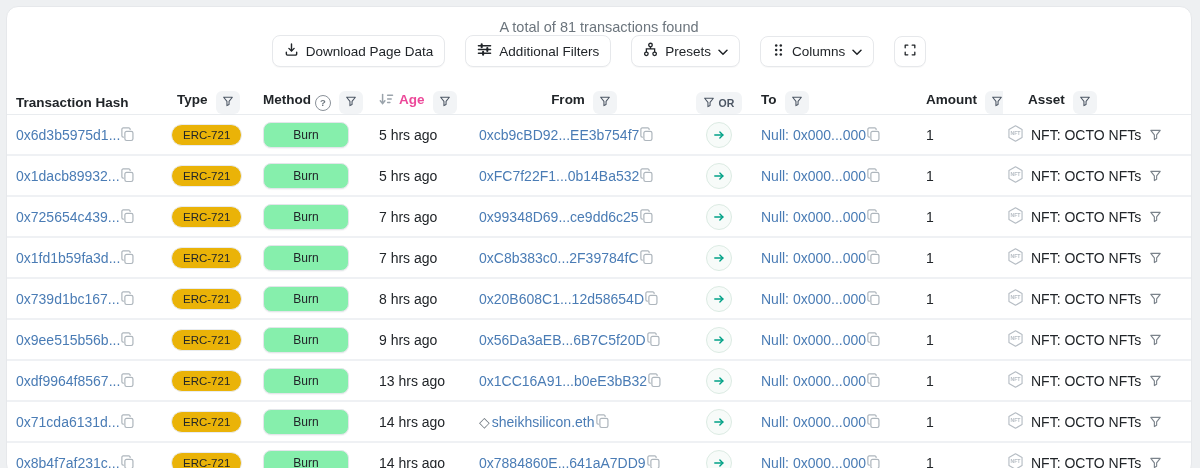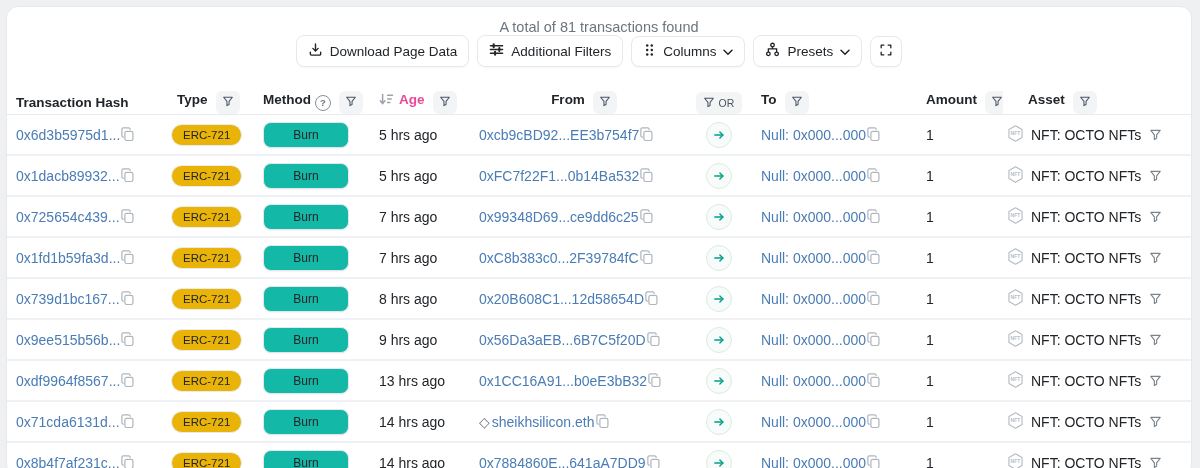--- a/index.html
+++ b/index.html
@@ -15,21 +15,21 @@
     background:#ffffff;border:1px solid #e6e8eb;border-radius:12px;
     box-sizing:border-box;overflow:hidden;
   }
   
   .toolbar{
     display:flex;align-items:center;justify-content:space-between;
     padding:12px 10px 8px 10px;
     flex-direction:column;
   }
   .summary{font-size:14.5px;color:#6c757d;}
-  .toolbar-right{display:flex;align-items:center;gap:8px;}
+  .toolbar-right{display:flex;align-items:center;gap:20px;}
   .tbtn{
     display:inline-flex;align-items:center;gap:7px;
     background:#fff;border:1px solid #e6e8eb;border-radius:8px;
     padding:6px 11px;font-size:13.5px;font-weight:500;color:#212529;
     box-shadow:0 1px 1px rgba(16,24,40,.03);cursor:pointer;white-space:nowrap;
   }
   .tbtn svg{flex:0 0 auto;}
   .icon-btn{padding:6px 8px;}
   
   table{width:100%;border-collapse:separate;border-spacing:0;table-layout:fixed;}
@@ -53,36 +53,36 @@
   .c-amount{padding-left:3px;}
   .c-asset{padding-left:3px;}  th.c-asset{padding-left:25px;}
   .link{color:#4a7cb5;text-decoration:none;cursor:pointer;}
   .cellflex{display:flex;align-items:center;}
   
   .fbadge{
     display:inline-flex;align-items:center;gap:3px;
     background:#f2f4f6;border-radius:6px;padding:4px 6px;
     color:#4b5563;margin-left:8px;vertical-align:-3px;cursor:pointer;
   }
-  .or-badge{margin-left:0;font-size:10.5px;font-weight:400;letter-spacing:.2px;padding:4px 7px;}
+  .or-badge{margin-left:0;font-size:10.5px;font-weight:700;letter-spacing:.2px;padding:4px 7px;}
   .age-label{color:#ec4899;}
   .sort-icon{vertical-align:-2px;margin-right:5px;}
   .qmark{
     display:inline-flex;align-items:center;justify-content:center;
     width:14px;height:14px;border:1.3px solid #8a9199;border-radius:50%;
     font-size:9.5px;font-weight:700;color:#6c757d;margin-left:4px;vertical-align:-2px;
   }
   
   .type-pill{
     display:inline-block;border:1px solid #e9ecef;border-radius:999px;
     background:#eab308;padding:4px 11px;font-size:11.5px;color:#212529;
   }
   .method-btn{
     display:inline-block;box-sizing:border-box;width:86px;text-align:center;
-    border:1px solid #e3e6ea;border-radius:8px;background:#14b8a6;
+    border:1px solid #e3e6ea;border-radius:8px;background:#86efac;
     padding:5px 0;font-size:12px;color:#212529;cursor:pointer;
     box-shadow:0 1px 1px rgba(16,24,40,.04);
   }
   .copy-btn{color:#aeb6bd;cursor:pointer;display:inline-flex;}
   .arrow-circle{
     display:inline-flex;align-items:center;justify-content:center;
     width:24px;height:24px;border-radius:50%;
     background:#f7fbf9;border:1px solid #dcebe3;cursor:default;
   }
   .ens-glyph{color:#6c757d;font-size:14px;margin-right:2px;}
@@ -106,41 +106,41 @@
         <span>Download Page Data</span>
       </button>
       <button class="tbtn">
         <span><svg width="15" height="15" viewBox="0 0 16 16" fill="none" stroke="#212529" stroke-width="1.5" stroke-linecap="round">
               <path d="M1.5 4h13M1.5 8h13M1.5 12h13"></path>
               <path d="M5 2.5v3M11 6.5v3M6.5 10.5v3" stroke-width="2.2"></path>
             </svg></span>
         <span>Additional Filters</span>
       </button>
       <button class="tbtn">
+        <span><svg width="15" height="15" viewBox="0 0 16 16" fill="none" stroke="#212529" stroke-width="1.4">
+              <circle cx="8" cy="3.2" r="1.9"></circle>
+              <circle cx="3.6" cy="12.6" r="1.9"></circle>
+              <circle cx="12.4" cy="12.6" r="1.9"></circle>
+              <path d="M8 5.1v2.2M8 7.3H3.6v3.4M8 7.3h4.4v3.4"></path>
+            </svg></span>
+        <span>Presets</span>
+        <span><svg width="10" height="7" viewBox="0 0 10 7" fill="none" stroke="#212529" stroke-width="1.5" stroke-linecap="round">
+              <path d="M1 1.2l4 4 4-4"></path>
+            </svg></span>
+      </button>
+      <button class="tbtn">
         <span><svg width="13" height="14" viewBox="0 0 13 14" fill="#212529">
               <circle cx="4.2" cy="2.4" r="1.25"></circle>
               <circle cx="8.8" cy="2.4" r="1.25"></circle>
               <circle cx="4.2" cy="7" r="1.25"></circle>
               <circle cx="8.8" cy="7" r="1.25"></circle>
               <circle cx="4.2" cy="11.6" r="1.25"></circle>
               <circle cx="8.8" cy="11.6" r="1.25"></circle>
             </svg></span>
         <span>Columns</span>
-        <span><svg width="10" height="7" viewBox="0 0 10 7" fill="none" stroke="#212529" stroke-width="1.5" stroke-linecap="round">
-              <path d="M1 1.2l4 4 4-4"></path>
-            </svg></span>
-      </button>
-      <button class="tbtn">
-        <span><svg width="15" height="15" viewBox="0 0 16 16" fill="none" stroke="#212529" stroke-width="1.4">
-              <circle cx="8" cy="3.2" r="1.9"></circle>
-              <circle cx="3.6" cy="12.6" r="1.9"></circle>
-              <circle cx="12.4" cy="12.6" r="1.9"></circle>
-              <path d="M8 5.1v2.2M8 7.3H3.6v3.4M8 7.3h4.4v3.4"></path>
-            </svg></span>
-        <span>Presets</span>
         <span><svg width="10" height="7" viewBox="0 0 10 7" fill="none" stroke="#212529" stroke-width="1.5" stroke-linecap="round">
               <path d="M1 1.2l4 4 4-4"></path>
             </svg></span>
       </button>
       <button class="tbtn icon-btn">
         <span><svg width="14" height="14" viewBox="0 0 16 16" fill="none" stroke="#212529" stroke-width="1.5" stroke-linecap="round" stroke-linejoin="round">
               <path d="M2.5 5.5v-3h3M10.5 2.5h3v3M13.5 10.5v3h-3M5.5 13.5h-3v-3"></path>
             </svg></span>
       </button>
     </div>

